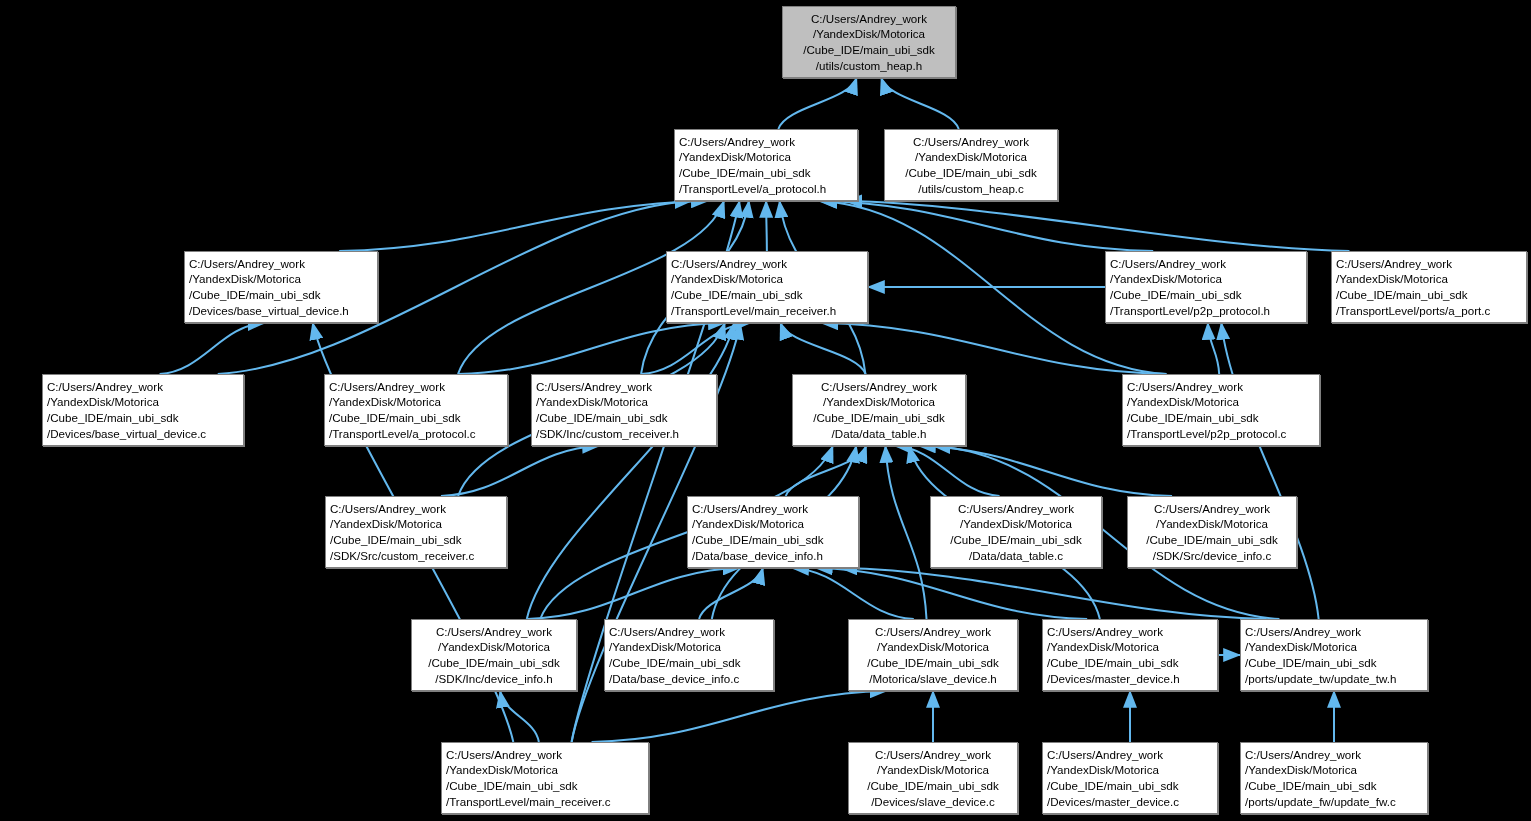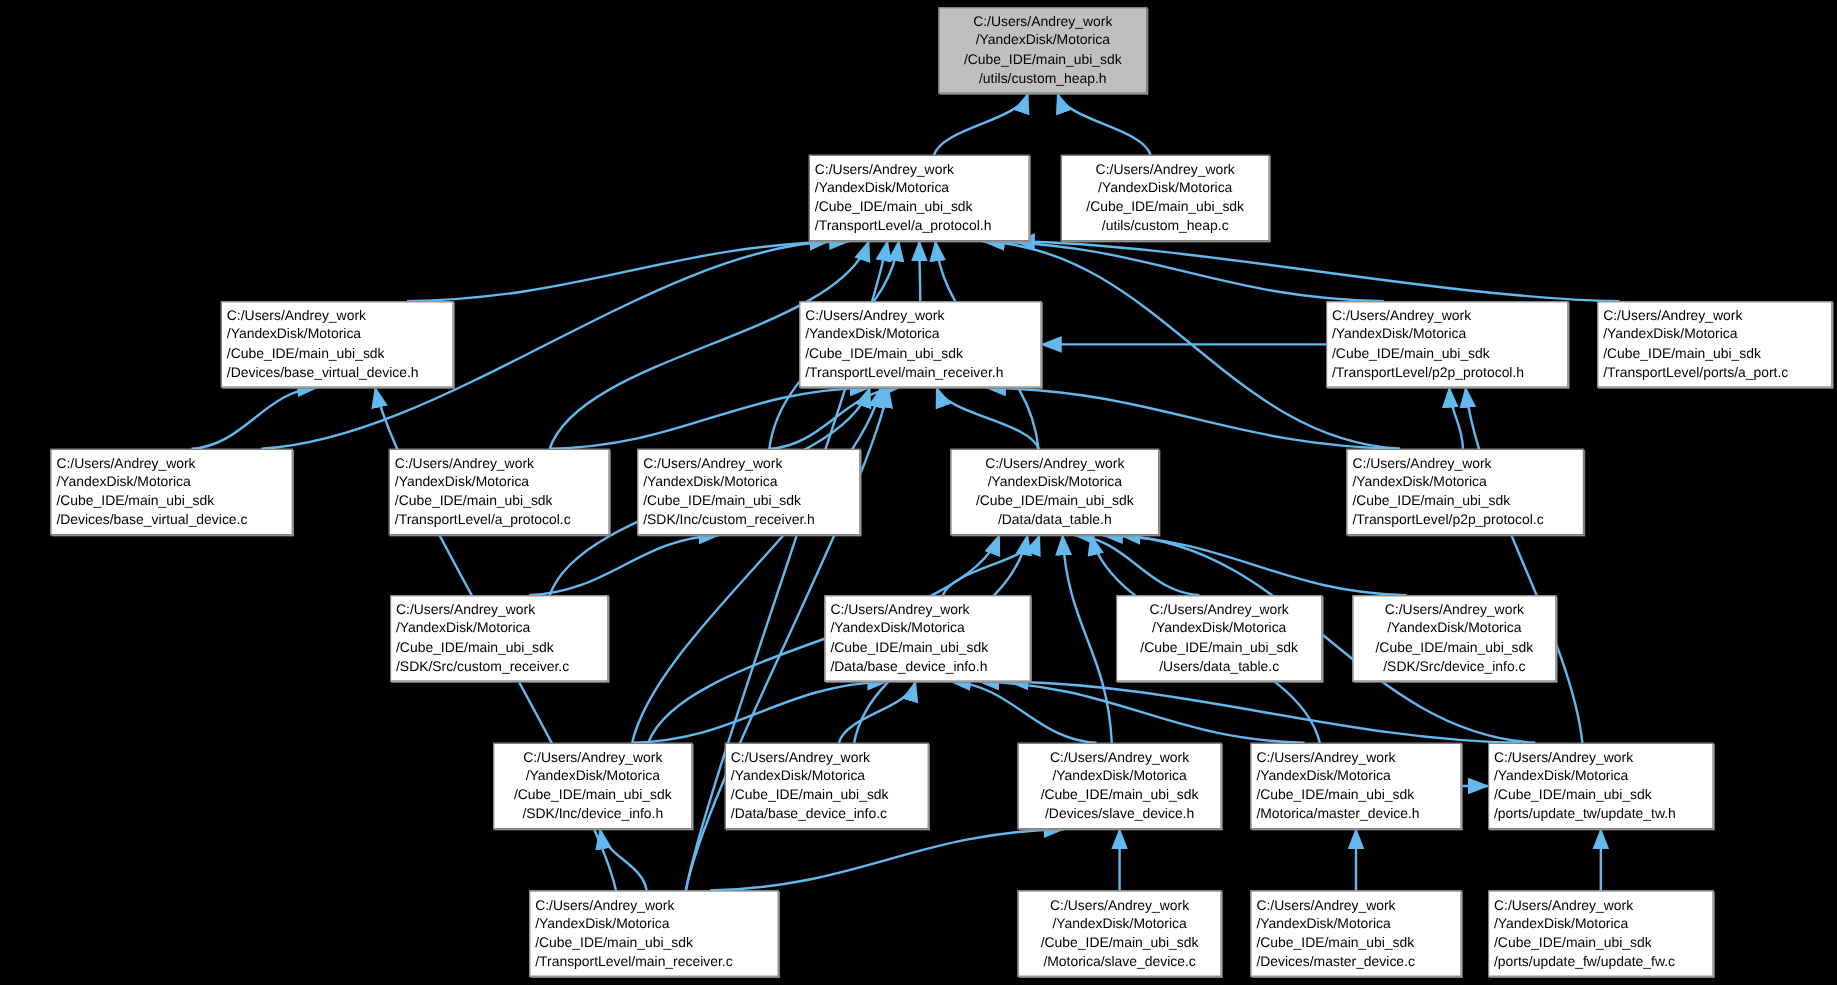--- a/index.html
+++ b/index.html
@@ -122,25 +122,25 @@
       <div class="node lalign" style="left: 666px; top: 251px; width: 202px; height: 72px;"><span class="ln">C:/Users/Andrey_work</span><span class="ln">/YandexDisk/Motorica</span><span class="ln">/Cube_IDE/main_ubi_sdk</span><span class="ln">/TransportLevel/main_receiver.h</span></div>
       <div class="node lalign" style="left: 1105px; top: 251px; width: 202px; height: 72px;"><span class="ln">C:/Users/Andrey_work</span><span class="ln">/YandexDisk/Motorica</span><span class="ln">/Cube_IDE/main_ubi_sdk</span><span class="ln">/TransportLevel/p2p_protocol.h</span></div>
       <div class="node lalign" style="left: 1331px; top: 251px; width: 196px; height: 72px;"><span class="ln">C:/Users/Andrey_work</span><span class="ln">/YandexDisk/Motorica</span><span class="ln">/Cube_IDE/main_ubi_sdk</span><span class="ln">/TransportLevel/ports/a_port.c</span></div>
       <div class="node lalign" style="left: 42px; top: 374px; width: 202px; height: 72px;"><span class="ln">C:/Users/Andrey_work</span><span class="ln">/YandexDisk/Motorica</span><span class="ln">/Cube_IDE/main_ubi_sdk</span><span class="ln">/Devices/base_virtual_device.c</span></div>
       <div class="node lalign" style="left: 324px; top: 374px; width: 184px; height: 72px;"><span class="ln">C:/Users/Andrey_work</span><span class="ln">/YandexDisk/Motorica</span><span class="ln">/Cube_IDE/main_ubi_sdk</span><span class="ln">/TransportLevel/a_protocol.c</span></div>
       <div class="node lalign" style="left: 531px; top: 374px; width: 186px; height: 72px;"><span class="ln">C:/Users/Andrey_work</span><span class="ln">/YandexDisk/Motorica</span><span class="ln">/Cube_IDE/main_ubi_sdk</span><span class="ln">/SDK/Inc/custom_receiver.h</span></div>
       <div class="node" style="left: 792px; top: 374px; width: 174px; height: 72px;"><span class="ln">C:/Users/Andrey_work</span><span class="ln">/YandexDisk/Motorica</span><span class="ln">/Cube_IDE/main_ubi_sdk</span><span class="ln">/Data/data_table.h</span></div>
       <div class="node lalign" style="left: 1122px; top: 374px; width: 198px; height: 72px;"><span class="ln">C:/Users/Andrey_work</span><span class="ln">/YandexDisk/Motorica</span><span class="ln">/Cube_IDE/main_ubi_sdk</span><span class="ln">/TransportLevel/p2p_protocol.c</span></div>
       <div class="node lalign" style="left: 325px; top: 496px; width: 182px; height: 72px;"><span class="ln">C:/Users/Andrey_work</span><span class="ln">/YandexDisk/Motorica</span><span class="ln">/Cube_IDE/main_ubi_sdk</span><span class="ln">/SDK/Src/custom_receiver.c</span></div>
       <div class="node lalign" style="left: 687px; top: 496px; width: 172px; height: 72px;"><span class="ln">C:/Users/Andrey_work</span><span class="ln">/YandexDisk/Motorica</span><span class="ln">/Cube_IDE/main_ubi_sdk</span><span class="ln">/Data/base_device_info.h</span></div>
-      <div class="node" style="left: 930px; top: 496px; width: 172px; height: 72px;"><span class="ln">C:/Users/Andrey_work</span><span class="ln">/YandexDisk/Motorica</span><span class="ln">/Cube_IDE/main_ubi_sdk</span><span class="ln">/Users/data_table.c</span></div>
+      <div class="node" style="left: 930px; top: 496px; width: 172px; height: 72px;"><span class="ln">C:/Users/Andrey_work</span><span class="ln">/YandexDisk/Motorica</span><span class="ln">/Cube_IDE/main_ubi_sdk</span><span class="ln">/Data/data_table.c</span></div>
       <div class="node" style="left: 1127px; top: 496px; width: 170px; height: 72px;"><span class="ln">C:/Users/Andrey_work</span><span class="ln">/YandexDisk/Motorica</span><span class="ln">/Cube_IDE/main_ubi_sdk</span><span class="ln">/SDK/Src/device_info.c</span></div>
       <div class="node" style="left: 411px; top: 619px; width: 166px; height: 72px;"><span class="ln">C:/Users/Andrey_work</span><span class="ln">/YandexDisk/Motorica</span><span class="ln">/Cube_IDE/main_ubi_sdk</span><span class="ln">/SDK/Inc/device_info.h</span></div>
       <div class="node lalign" style="left: 604px; top: 619px; width: 170px; height: 72px;"><span class="ln">C:/Users/Andrey_work</span><span class="ln">/YandexDisk/Motorica</span><span class="ln">/Cube_IDE/main_ubi_sdk</span><span class="ln">/Data/base_device_info.c</span></div>
-      <div class="node" style="left: 848px; top: 619px; width: 170px; height: 72px;"><span class="ln">C:/Users/Andrey_work</span><span class="ln">/YandexDisk/Motorica</span><span class="ln">/Cube_IDE/main_ubi_sdk</span><span class="ln">/Devices/slave_device.h</span></div>
-      <div class="node lalign" style="left: 1042px; top: 619px; width: 176px; height: 72px;"><span class="ln">C:/Users/Andrey_work</span><span class="ln">/YandexDisk/Motorica</span><span class="ln">/Cube_IDE/main_ubi_sdk</span><span class="ln">/Motorica/master_device.h</span></div>
+      <div class="node" style="left: 848px; top: 619px; width: 170px; height: 72px;"><span class="ln">C:/Users/Andrey_work</span><span class="ln">/YandexDisk/Motorica</span><span class="ln">/Cube_IDE/main_ubi_sdk</span><span class="ln">/Motorica/slave_device.h</span></div>
+      <div class="node lalign" style="left: 1042px; top: 619px; width: 176px; height: 72px;"><span class="ln">C:/Users/Andrey_work</span><span class="ln">/YandexDisk/Motorica</span><span class="ln">/Cube_IDE/main_ubi_sdk</span><span class="ln">/Devices/master_device.h</span></div>
       <div class="node lalign" style="left: 1240px; top: 619px; width: 188px; height: 72px;"><span class="ln">C:/Users/Andrey_work</span><span class="ln">/YandexDisk/Motorica</span><span class="ln">/Cube_IDE/main_ubi_sdk</span><span class="ln">/ports/update_tw/update_tw.h</span></div>
       <div class="node lalign" style="left: 441px; top: 742px; width: 208px; height: 72px;"><span class="ln">C:/Users/Andrey_work</span><span class="ln">/YandexDisk/Motorica</span><span class="ln">/Cube_IDE/main_ubi_sdk</span><span class="ln">/TransportLevel/main_receiver.c</span></div>
-      <div class="node" style="left: 848px; top: 742px; width: 170px; height: 72px;"><span class="ln">C:/Users/Andrey_work</span><span class="ln">/YandexDisk/Motorica</span><span class="ln">/Cube_IDE/main_ubi_sdk</span><span class="ln">/Motorica/slave_device.c</span></div>
+      <div class="node" style="left: 848px; top: 742px; width: 170px; height: 72px;"><span class="ln">C:/Users/Andrey_work</span><span class="ln">/YandexDisk/Motorica</span><span class="ln">/Cube_IDE/main_ubi_sdk</span><span class="ln">/Devices/slave_device.c</span></div>
       <div class="node lalign" style="left: 1042px; top: 742px; width: 176px; height: 72px;"><span class="ln">C:/Users/Andrey_work</span><span class="ln">/YandexDisk/Motorica</span><span class="ln">/Cube_IDE/main_ubi_sdk</span><span class="ln">/Devices/master_device.c</span></div>
       <div class="node lalign" style="left: 1240px; top: 742px; width: 188px; height: 72px;"><span class="ln">C:/Users/Andrey_work</span><span class="ln">/YandexDisk/Motorica</span><span class="ln">/Cube_IDE/main_ubi_sdk</span><span class="ln">/ports/update_fw/update_fw.c</span></div>
     </div>
 </div>
 
 </body></html>

